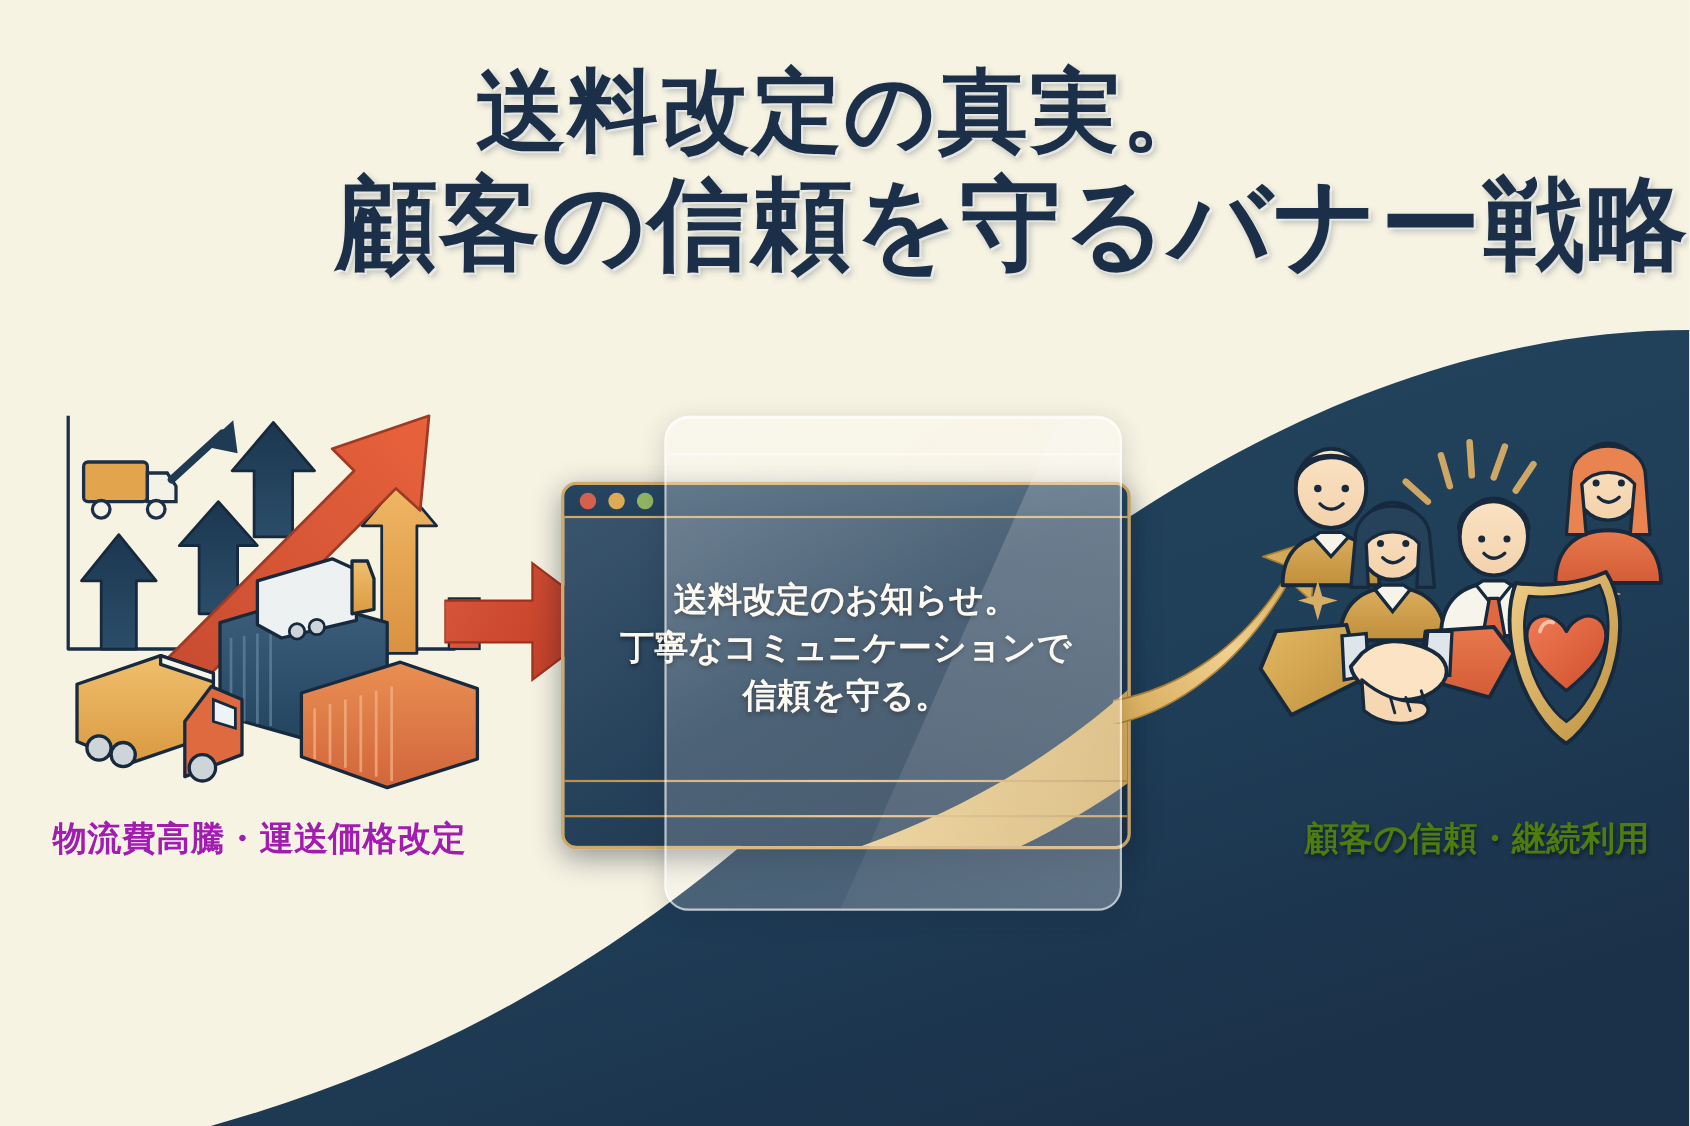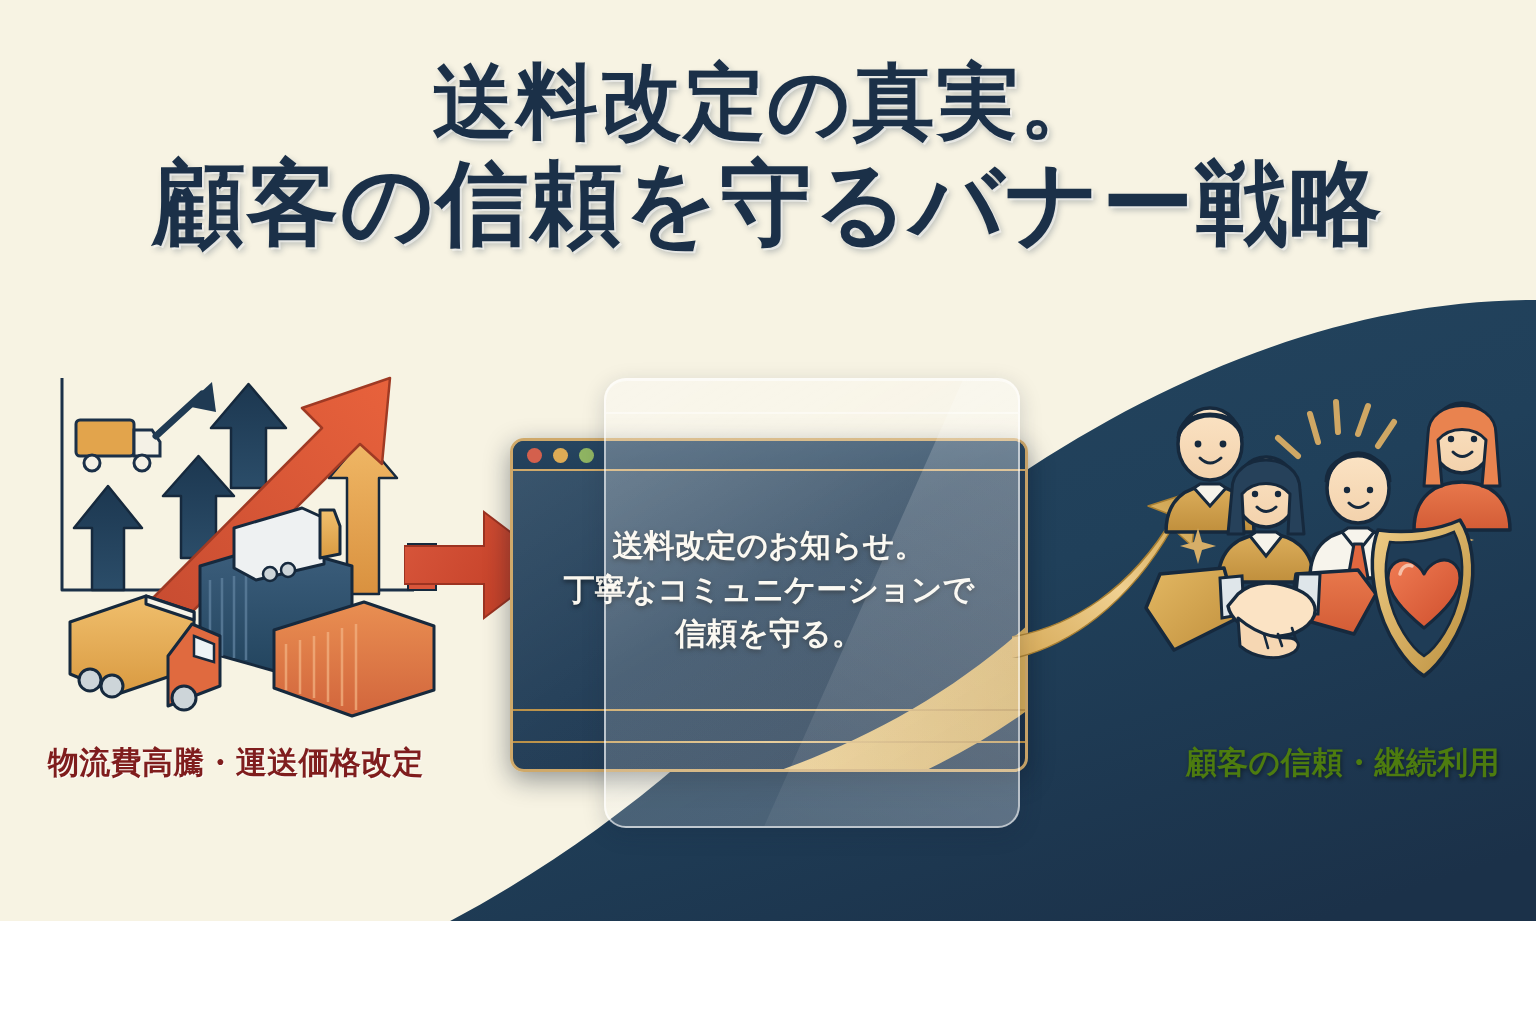--- a/index.html
+++ b/index.html
@@ -4,21 +4,21 @@
 <title>送料改定の真実。顧客の信頼を守るバナー戦略</title>
 <style>
   html, body {
     margin: 0;
     padding: 0;
     background: #ffffff;
   }
   #stage {
     position: relative;
     width: 1536px;
-    height: 921px;
+    height: 1024px;
     overflow: hidden;
     background: #f7f3e3;
     font-family: "Liberation Sans", "DejaVu Sans", sans-serif;
   }
 
   
   .bg-cream {
     position: absolute;
     inset: 0;
     background: #f7f3e3;
@@ -43,21 +43,21 @@
   .headline .line {
     display: block;
     color: #1b3048;
     font-weight: 700;
     letter-spacing: 0.02em;
     text-shadow: 2px 2px 0 rgba(255,255,255,0.55),
                  3px 4px 6px rgba(30,50,75,0.28);
     font-family: "DejaVu Serif", "Liberation Serif", serif;
   }
   .headline .line-1 { font-size: 82px; line-height: 1.12; }
-  .headline .line-2 { font-size: 92px; line-height: 1.16; margin-top: 2px; }
+  .headline .line-2 { font-size: 92px; line-height: 1.16; margin-top: 2px; text-align: right; }
 
   
   .left-illustration {
     position: absolute;
     left: 34px;
     top: 368px;
     width: 406px;
     height: 352px;
     z-index: 12;
   }
@@ -68,21 +68,21 @@
     font-weight: 700;
     font-size: 31px;
     letter-spacing: 0.01em;
     white-space: nowrap;
     z-index: 26;
     font-family: "DejaVu Sans", "Liberation Sans", sans-serif;
   }
   .caption-left {
     left: 48px;
     top: 742px;
-    color: #7f1d1d;
+    color: #a21caf;
     text-shadow: 1px 1px 0 rgba(255,255,255,0.8);
   }
   .caption-right {
     left: 1186px;
     top: 742px;
     color: #4d7c0f;
     text-shadow: 1px 2px 4px rgba(0,0,0,0.45);
   }
 
   

